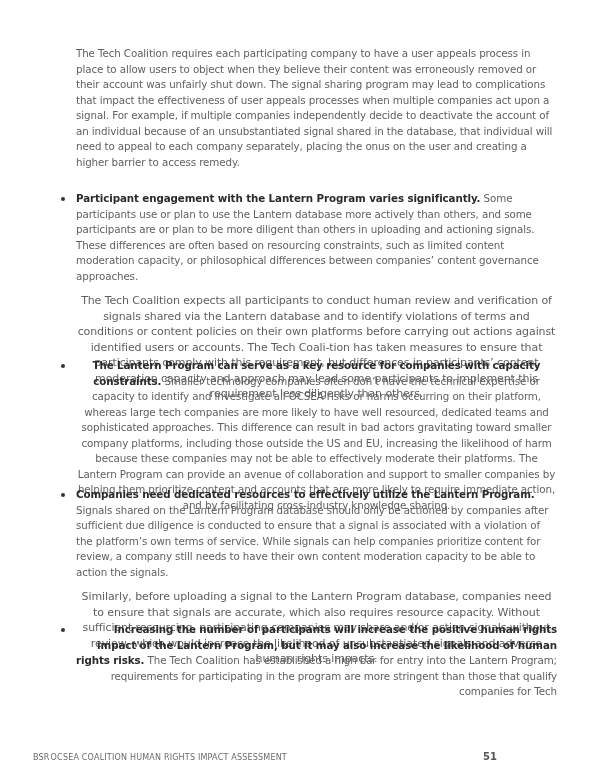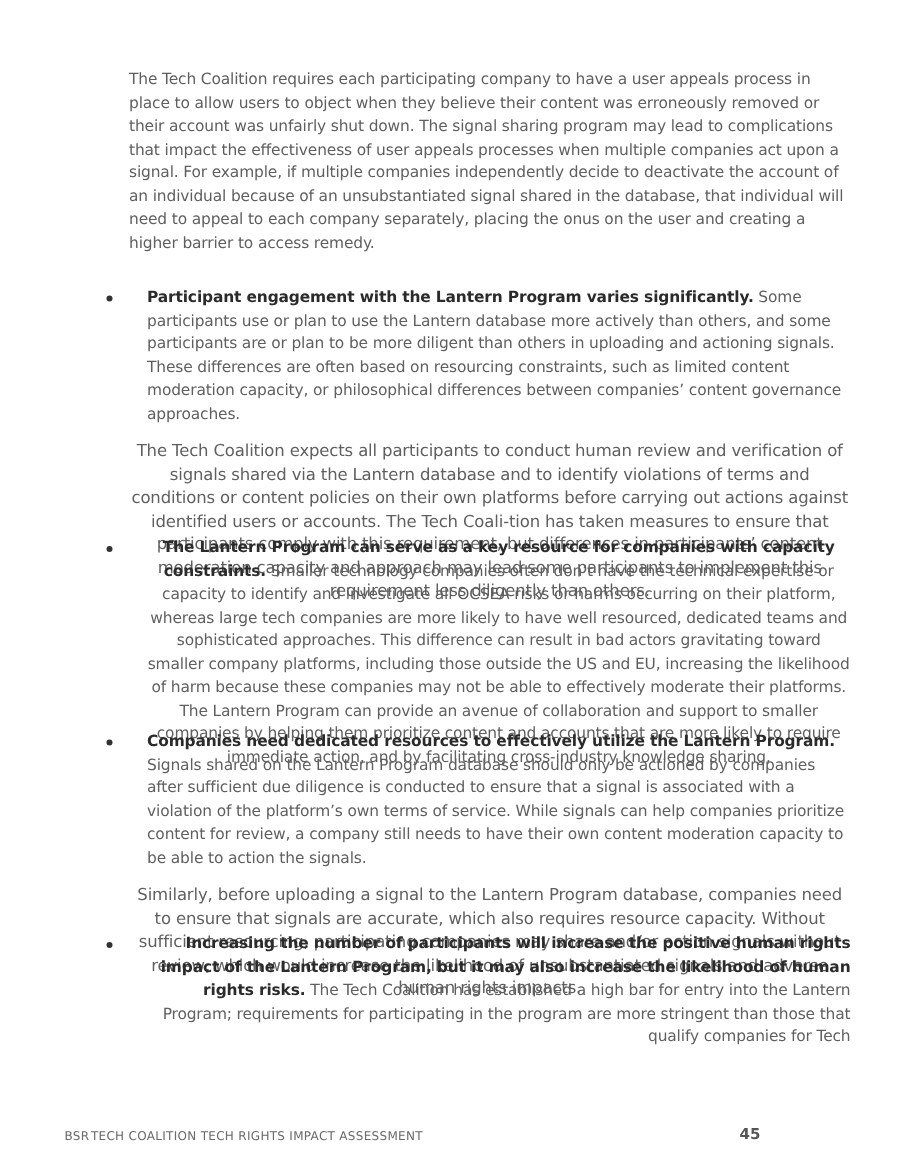--- a/index.html
+++ b/index.html
@@ -1,37 +1,37 @@
 <!DOCTYPE html>
 <html><head>
 <meta charset="utf-8">
 <style>
   html, body { margin: 0; padding: 0; }
   body {
     width: 600px; height: 776px; background: #ffffff; position: relative;
     font-family: "DejaVu Sans", sans-serif; color: #5a5a5a; overflow: hidden;
   }
-  .page { position: absolute; left: 16px; top: 0; width: 524px; height: 776px; }
+  .page { position: absolute; left: 6px; top: 0; width: 524px; height: 776px; }
   .para {
     position: absolute; left: 70px; width: 478px;
     font-size: 10.3px; line-height: 15.5px; color: #5f5f5f;
     letter-spacing: -0.1px; margin: 0;
   }
   .heading {
     position: absolute; left: 53px; top: 166px;
     font-size: 18.5px; font-weight: bold; color: #7a1f3d; margin: 0;
     letter-spacing: -0.1px;
   }
   .bullet-block { position: absolute; left: 53px; width: 498px; }
   .bullet-dot {
     position: absolute; left: 2px; top: 6px; width: 4px; height: 4px;
     background: #333; border-radius: 50%;
   }
   .bullet-text {
-    margin-left: 29px; font-size: 10.3px; line-height: 15.5px; color: #5f5f5f;
+    margin-left: 17px; font-size: 10.3px; line-height: 15.5px; color: #5f5f5f;
     letter-spacing: -0.1px;
   }
   .bullet-text b { color: #2b2b2b; font-weight: bold; }
   .sub-para {
     margin: 9px 0 0 17px; font-size: 11px; line-height: 15.5px; color: #5f5f5f;
     letter-spacing: -0.1px;
     text-align: center;
   }
   .footer-left {
     position: absolute; left: 27px; top: 753px; font-size: 8px; color: #6a6a6a;
@@ -67,17 +67,17 @@
     <div class="bullet-text"><b>Companies need dedicated resources to effectively utilize the Lantern Program.</b><span> Signals shared on the Lantern Program database should only be actioned by companies after sufficient due diligence is conducted to ensure that a signal is associated with a violation of the platform’s own terms of service. While signals can help companies prioritize content for review, a company still needs to have their own content moderation capacity to be able to action the signals.</span></div>
     <div class="sub-para">Similarly, before uploading a signal to the Lantern Program database, companies need to ensure that signals are accurate, which also requires resource capacity. Without sufficient resourcing, participating companies may share and/or action signals without review, which would increase the likelihood of unsubstantiated signals and adverse human rights impacts.</div>
   </div>
 
   <div class="bullet-block" style="top:622px;text-align:right;">
     <span class="bullet-dot"></span>
     <div class="bullet-text"><b>Increasing the number of participants will increase the positive human rights impact of the Lantern Program, but it may also increase the likelihood of human rights risks.</b><span> The Tech Coalition has established a high bar for entry into the Lantern Program; requirements for participating in the program are more stringent than those that qualify companies for Tech</span></div>
   </div>
 
   <div class="footer-left">
-    <span class="org">BSR</span><span>TECH COALITION TECH RIGHTS IMPACT ASSESSMENT</span>
+    <span class="org">BSR</span><span>OCSEA COALITION HUMAN RIGHTS IMPACT ASSESSMENT</span>
   </div>
-  <div class="footer-right">45</div>
+  <div class="footer-right">51</div>
 
 </div>
 
 </body></html>

